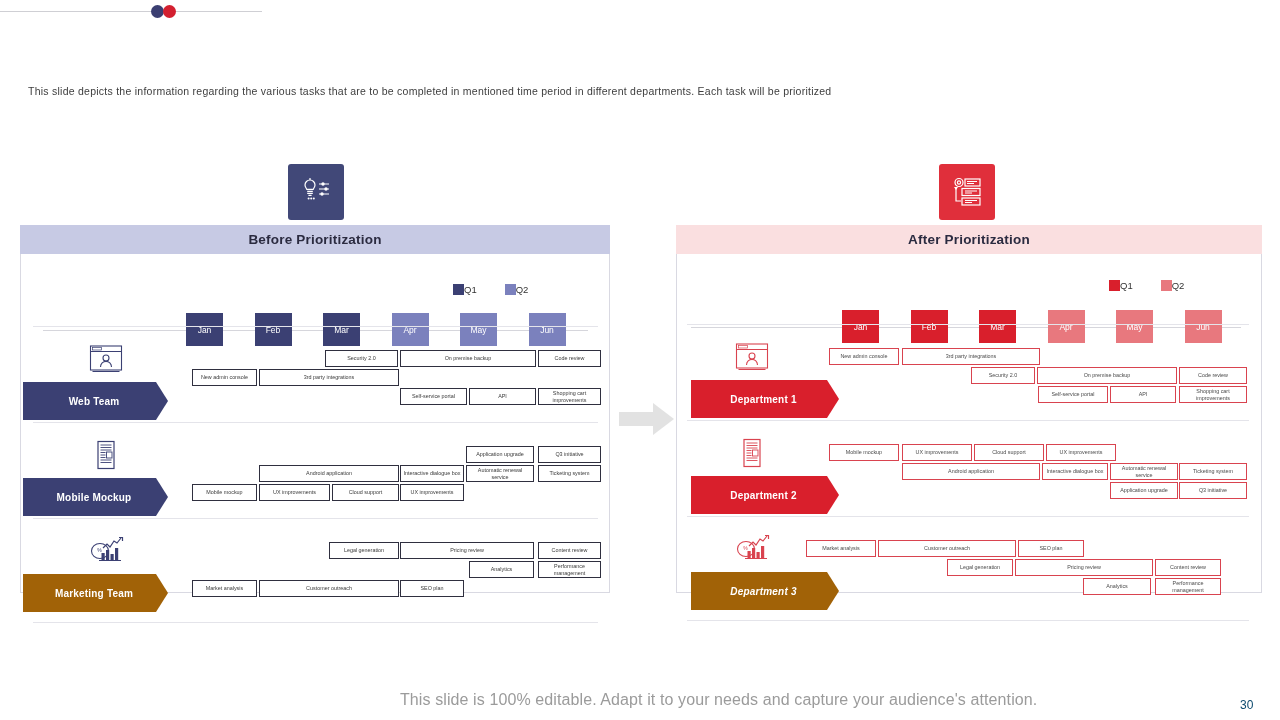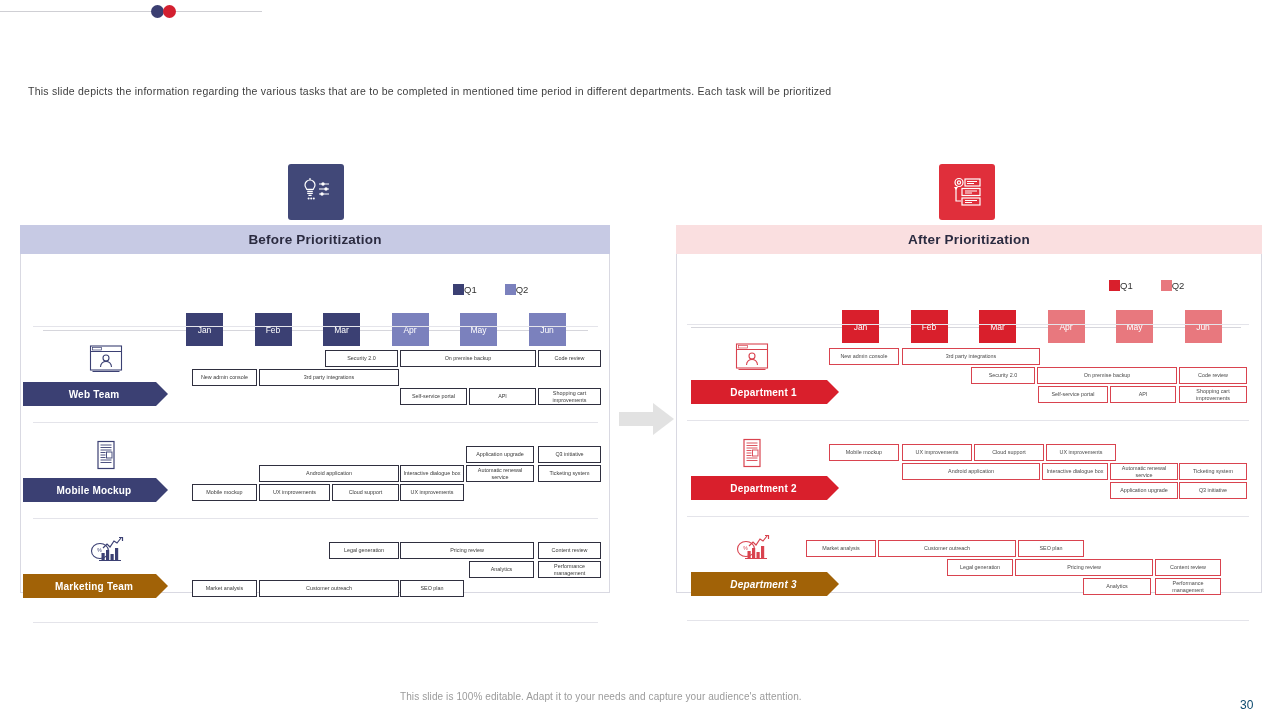--- a/index.html
+++ b/index.html
@@ -63,21 +63,21 @@
     position:absolute;width:37px;height:33px;
     display:flex;align-items:center;justify-content:center;
     font-size:8.5px;color:#ffffff;
   }
 
   
   .sep{position:absolute;height:1px;background:#e4e4ea;}
 
   
   .chevron{
-    position:absolute;height:24px;
+    position:absolute;height:38px;
     display:flex;align-items:center;
     padding-left:9px;box-sizing:border-box;
     clip-path:polygon(0 0, calc(100% - 12px) 0, 100% 50%, calc(100% - 12px) 100%, 0 100%);
   }
   .chevron span{
     width:100%;text-align:center;padding-right:12px;
     font-size:10px;font-weight:bold;color:#fff;letter-spacing:.2px;
   }
 
   
@@ -92,21 +92,21 @@
 
   
   .rowicon{position:absolute;width:34px;height:30px;}
 
   
   .midarrow{position:absolute;left:619px;top:400px;width:58px;height:38px;}
 
   
   .footer{
     position:absolute;left:400px;top:691px;
-    font-size:10px;color:#9b9b9b;letter-spacing:.1px;white-space:nowrap;
+    font-size:16px;color:#9b9b9b;letter-spacing:.1px;white-space:nowrap;
   }
   .pagenum{position:absolute;left:1240px;top:698px;font-size:12px;color:#0c4a6e;}
 </style>
 </head>
 <body>
 
 <div class="slide">
 
   <div class="deco-line"></div>
   <div class="deco-dot-a"></div>

